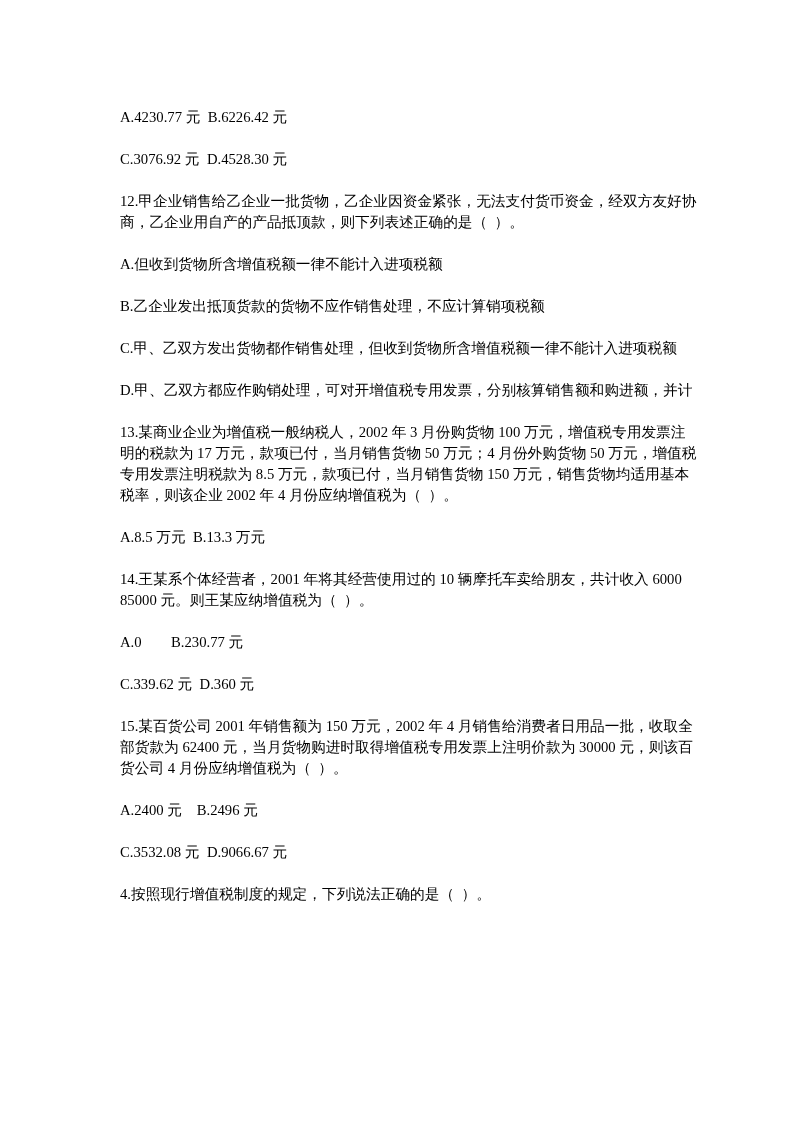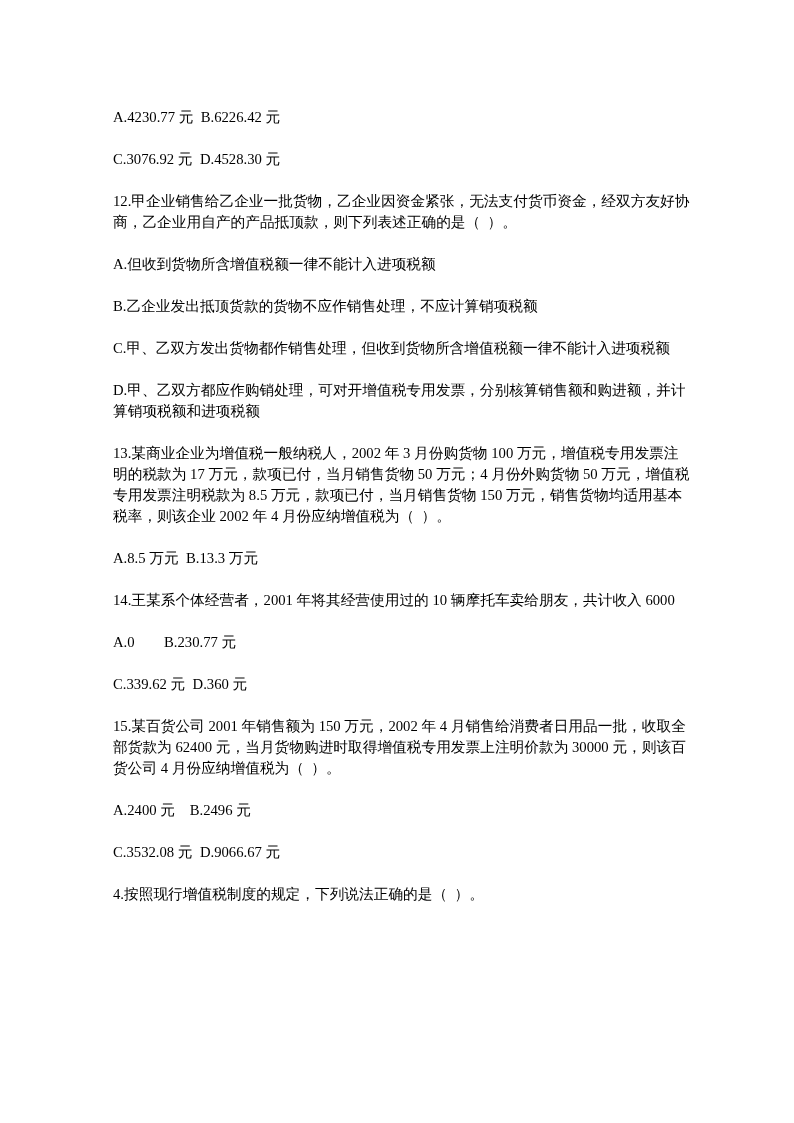--- a/index.html
+++ b/index.html
@@ -15,21 +15,21 @@
     background: #ffffff;
     box-sizing: border-box;
     padding: 107px 108px 0 113px;
     overflow: hidden;
     font-family: "Liberation Serif", "DejaVu Serif", serif;
     font-size: 14.7px;
     line-height: 21px;
     color: #000000;
   }
   .para {
-    margin: 0 0 21px 0;
+    margin: 0 0 21px 7px;
   }
   .line {
     white-space: pre;
     height: 21px;
   }
 </style>
 </head>
 <body>
 
 <div class="page">
@@ -54,37 +54,37 @@
   <div class="para">
     <div class="line">B.乙企业发出抵顶货款的货物不应作销售处理，不应计算销项税额</div>
   </div>
 
   <div class="para">
     <div class="line">C.甲、乙双方发出货物都作销售处理，但收到货物所含增值税额一律不能计入进项税额</div>
   </div>
 
   <div class="para">
     <div class="line">D.甲、乙双方都应作购销处理，可对开增值税专用发票，分别核算销售额和购进额，并计</div>
-    <div class="line">算销项税额和进项税额</div>
   </div>
 
   <div class="para">
     <div class="line">13.某商业企业为增值税一般纳税人，2002 年 3 月份购货物 100 万元，增值税专用发票注</div>
     <div class="line">明的税款为 17 万元，款项已付，当月销售货物 50 万元；4 月份外购货物 50 万元，增值税</div>
     <div class="line">专用发票注明税款为 8.5 万元，款项已付，当月销售货物 150 万元，销售货物均适用基本</div>
     <div class="line">税率，则该企业 2002 年 4 月份应纳增值税为（  ）。</div>
   </div>
 
   <div class="para">
     <div class="line">A.8.5 万元  B.13.3 万元</div>
   </div>
 
 
   <div class="para">
     <div class="line">14.王某系个体经营者，2001 年将其经营使用过的 10 辆摩托车卖给朋友，共计收入 6000</div>
+    <div class="line">85000 元。则王某应纳增值税为（  ）。</div>
   </div>
 
   <div class="para">
     <div class="line">A.0        B.230.77 元</div>
   </div>
 
   <div class="para">
     <div class="line">C.339.62 元  D.360 元</div>
   </div>
 

